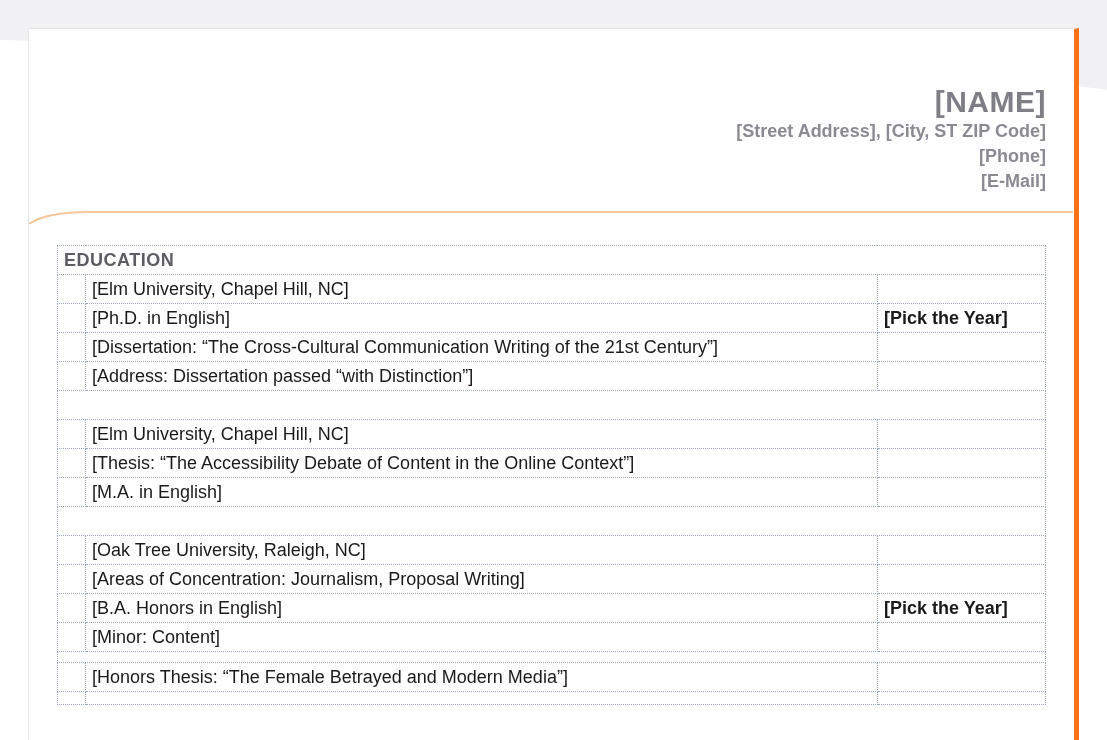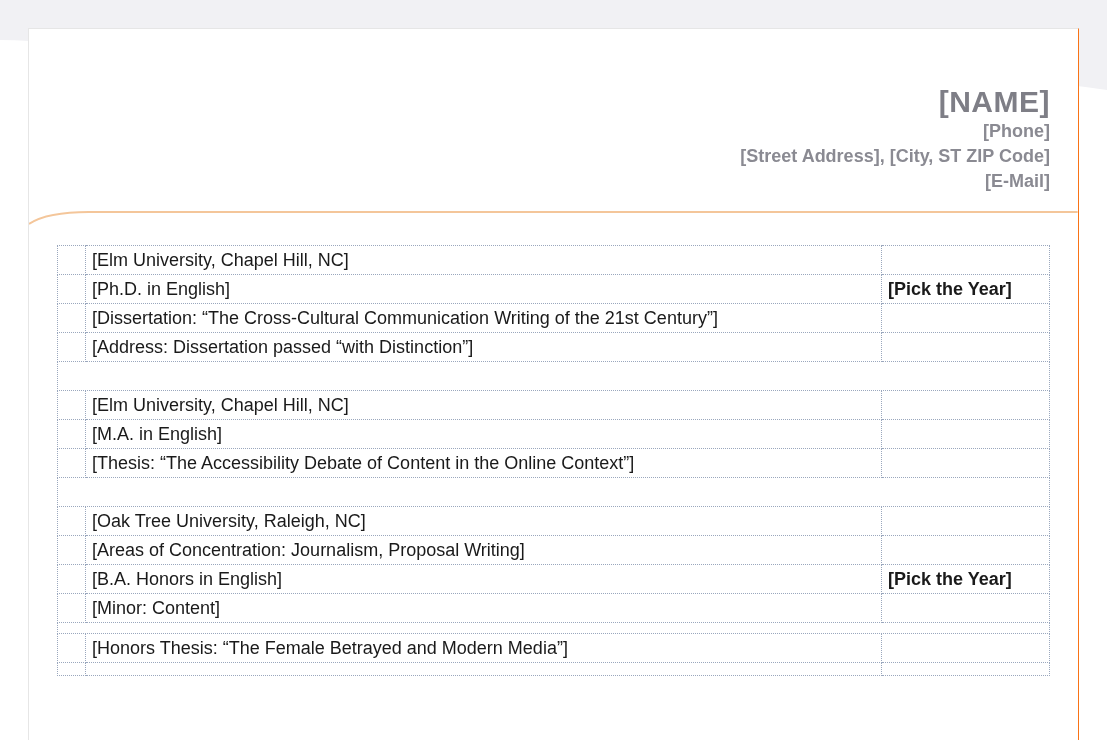--- a/index.html
+++ b/index.html
@@ -25,21 +25,21 @@
   }
   .doc-body {
     position: absolute;
     top: 28px;
     left: 28px;
     right: 28px;
     bottom: 0;
     background: #ffffff;
     border-top: 1px solid #e6e6e6;
     border-left: 1px solid #e6e6e6;
-    border-right: 1px solid #f97316;
+    border-right: 5px solid #f97316;
   }
   .header {
     text-align: right;
     padding: 56px 28px 8px 28px;
   }
   .name {
     font-size: 30px;
     font-weight: 700;
     color: #7e7e86;
     letter-spacing: 0.5px;
@@ -96,39 +96,42 @@
 <div class="page">
 
   <svg class="wave-bg" viewBox="0 0 1107 150" preserveAspectRatio="none">
     <path d="M0,0 L1107,0 L1107,90 C830,50 650,140 420,110 C250,88 120,40 0,40 Z" fill="#f1f1f4"></path>
   </svg>
 
   <div class="doc-body">
 
     <div class="header">
       <div class="name">[NAME]</div>
+      <div class="contact-line">[Street Address], [City, ST  ZIP Code]</div>
       <div class="contact-line">[Phone]</div>
-      <div class="contact-line">[Street Address], [City, ST  ZIP Code]</div>
       <div class="contact-line">[E-Mail]</div>
     </div>
 
     <div class="orange-rule">
       <svg viewBox="0 0 1051 14" preserveAspectRatio="none">
         <path d="M0,13 Q18,1 60,1 L1051,1" fill="none" stroke="#f4c69a" stroke-width="2"></path>
       </svg>
     </div>
 
     <div class="content">
       <table class="cv">
         <colgroup>
           <col class="gutter">
             <col class="main">
             <col class="right">
         </colgroup>
         <tbody>
+          <tr>
+            <td class="section-title" colspan="3">EDUCATION</td>
+          </tr>
 
           <tr>
             <td class="gutter-cell"></td>
             <td>[Elm University, Chapel Hill, NC]</td>
             <td class="right-cell"></td>
           </tr>
           <tr>
             <td class="gutter-cell"></td>
             <td class="bold">[Ph.D. in English]</td>
             <td class="right-cell">[Pick the Year]</td>
@@ -147,26 +150,26 @@
             <td class="spacer" colspan="3"></td>
           </tr>
 
           <tr>
             <td class="gutter-cell"></td>
             <td>[Elm University, Chapel Hill, NC]</td>
             <td class="right-cell"></td>
           </tr>
           <tr>
             <td class="gutter-cell"></td>
+            <td>[Thesis: “The Accessibility Debate of Content in the Online Context”]</td>
+            <td class="right-cell"></td>
+          </tr>
+          <tr>
+            <td class="gutter-cell"></td>
             <td class="bold">[M.A. in English]</td>
-            <td class="right-cell"></td>
-          </tr>
-          <tr>
-            <td class="gutter-cell"></td>
-            <td>[Thesis: “The Accessibility Debate of Content in the Online Context”]</td>
             <td class="right-cell"></td>
           </tr>
           <tr>
             <td class="spacer" colspan="3"></td>
           </tr>
 
           <tr>
             <td class="gutter-cell"></td>
             <td>[Oak Tree University, Raleigh, NC]</td>
             <td class="right-cell"></td>

